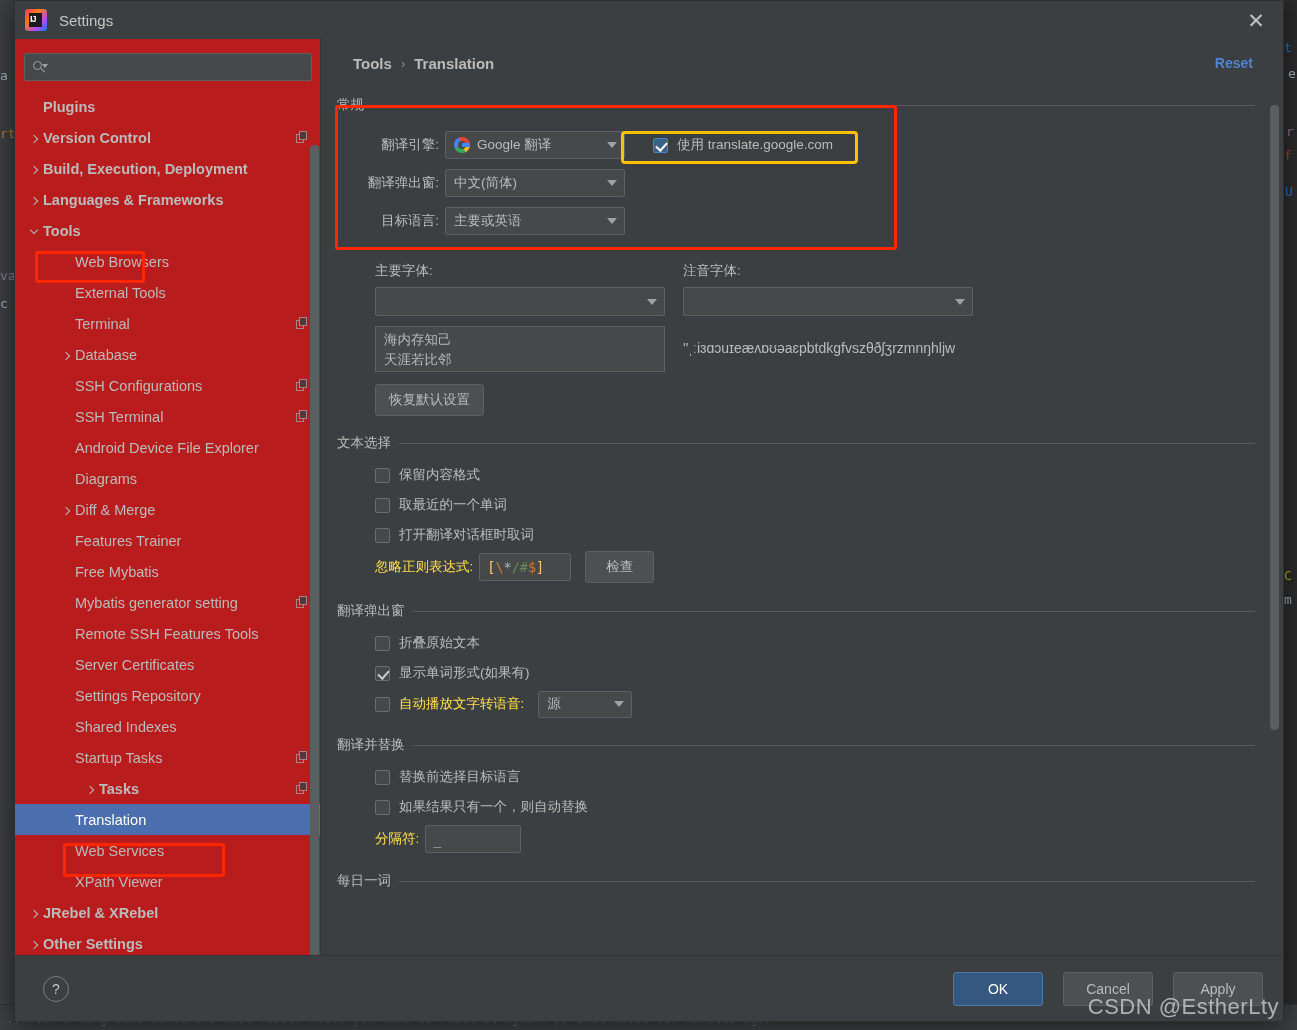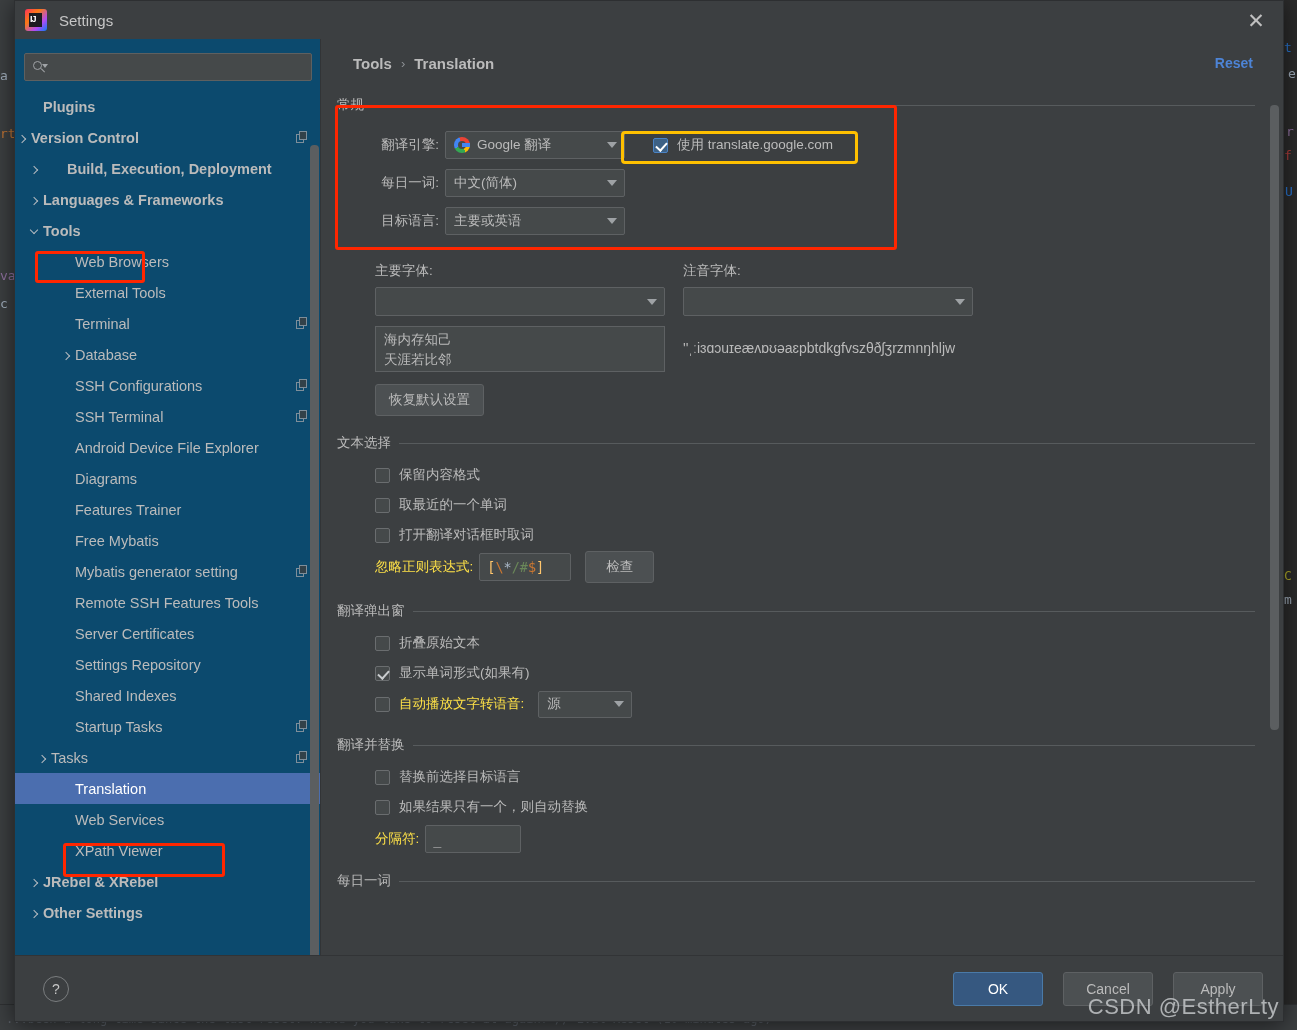--- a/index.html
+++ b/index.html
@@ -87,21 +87,21 @@
     color: #c0c0c0; font-size: 21px; line-height: 1;
     cursor: default;
   }
 
   
   .body-split { flex: 1 1 auto; display: flex; min-height: 0; }
 
   
   .sidebar {
     width: 306px; flex: 0 0 306px;
-    background: #0c4a6e;
+    background: #b91c1c;
     position: relative;
     padding-top: 8px;
     overflow: hidden;
   }
   .search-wrap { padding: 6px 9px 10px 9px; }
   .search-box {
     height: 28px; border: 1px solid #5e6060;
     background: #45494a; border-radius: 2px;
     display: flex; align-items: center; padding: 0 8px;
   }
@@ -379,29 +379,29 @@
               <span class="caret"></span>
           </span>
           <input class="search-input" type="text" placeholder="" style="">
         </div>
       </div>
       <div class="tree" id="tree">
           <div class="tree-row" style="padding-left: 12px;">
             <span class="arrow "></span>
             <span class="label bold">Plugins</span>
           </div>
-          <div class="tree-row" style="padding-left: 0;">
+          <div class="tree-row" style="padding-left: 12px;">
             <span class="arrow right"><span class="chev"></span></span>
             <span class="label bold">Version Control</span>
             <span class="copy-icon">
               <i class="a"></i>
               <i class="b"></i>
             </span>
           </div>
-          <div class="tree-row" style="padding-left: 12px; gap: 24px;">
+          <div class="tree-row" style="padding-left: 12px;">
             <span class="arrow right"><span class="chev"></span></span>
             <span class="label bold">Build, Execution, Deployment</span>
           </div>
           <div class="tree-row" style="padding-left: 12px;">
             <span class="arrow right"><span class="chev"></span></span>
             <span class="label bold">Languages &amp; Frameworks</span>
           </div>
           <div class="tree-row" style="padding-left: 12px;">
             <span class="arrow down"><span class="chev"></span></span>
             <span class="label bold">Tools</span>
@@ -444,20 +444,24 @@
           </div>
           <div class="tree-row" style="padding-left: 44px;">
             <span class="arrow "></span>
             <span class="label">Android Device File Explorer</span>
           </div>
           <div class="tree-row" style="padding-left: 44px;">
             <span class="arrow "></span>
             <span class="label">Diagrams</span>
           </div>
           <div class="tree-row" style="padding-left: 44px;">
+            <span class="arrow right"><span class="chev"></span></span>
+            <span class="label">Diff &amp; Merge</span>
+          </div>
+          <div class="tree-row" style="padding-left: 44px;">
             <span class="arrow "></span>
             <span class="label">Features Trainer</span>
           </div>
           <div class="tree-row" style="padding-left: 44px;">
             <span class="arrow "></span>
             <span class="label">Free Mybatis</span>
           </div>
           <div class="tree-row" style="padding-left: 44px;">
             <span class="arrow "></span>
             <span class="label">Mybatis generator setting</span>
@@ -483,21 +487,21 @@
             <span class="label">Shared Indexes</span>
           </div>
           <div class="tree-row" style="padding-left: 44px;">
             <span class="arrow "></span>
             <span class="label">Startup Tasks</span>
             <span class="copy-icon">
               <i class="a"></i>
               <i class="b"></i>
             </span>
           </div>
-          <div class="tree-row" style="padding-left: 20px;">
+          <div class="tree-row" style="padding-left: 68px; font-weight: bold;">
             <span class="arrow right"><span class="chev"></span></span>
             <span class="label">Tasks</span>
             <span class="copy-icon">
               <i class="a"></i>
               <i class="b"></i>
             </span>
           </div>
           <div class="tree-row selected" style="padding-left: 44px;">
             <span class="arrow "></span>
             <span class="label">Translation</span>
@@ -551,21 +555,21 @@
                   <span class="tri"></span>
                 </span>
             </div>
             <div class="use-google-box">
               <span class="chk checked-blue"></span>
               <span class="chk-label">使用 translate.google.com</span>
             </div>
           </div>
 
           <div class="field-row">
-            <span class="field-label">每日一词:</span>
+            <span class="field-label">翻译弹出窗:</span>
             <div class="combo" style="width:180px;">
               <span>中文(简体)</span>
               <span class="arrow-box">
                   <span class="tri"></span>
                 </span>
             </div>
           </div>
 
           <div class="field-row">
             <span class="field-label">目标语言:</span>

